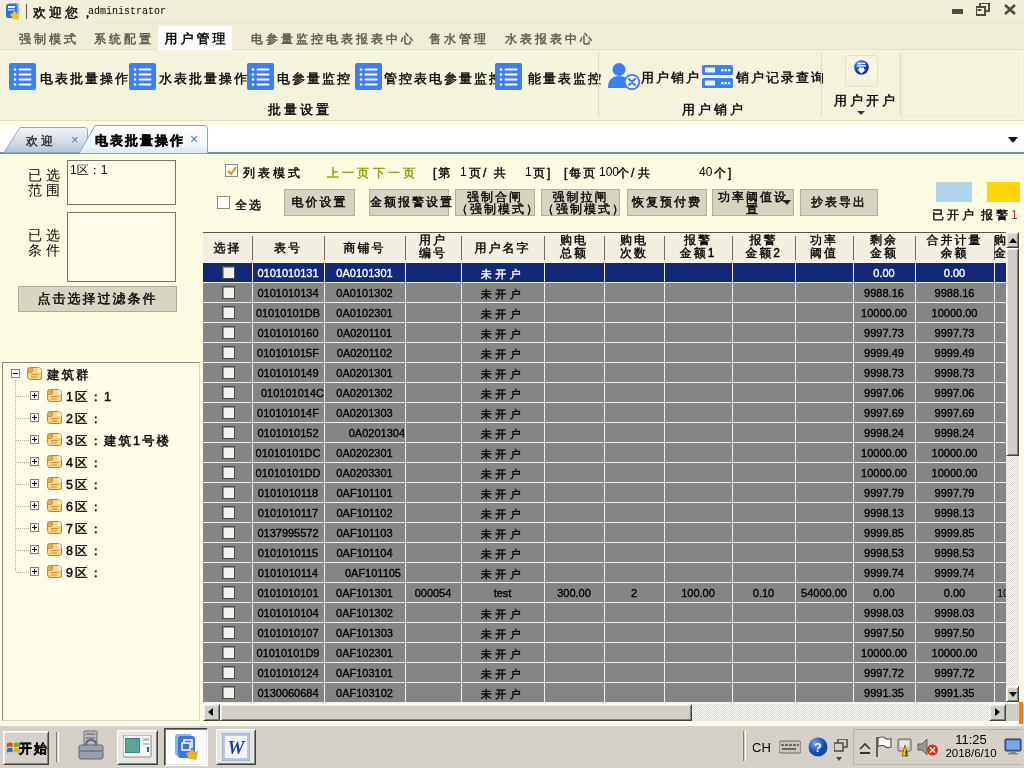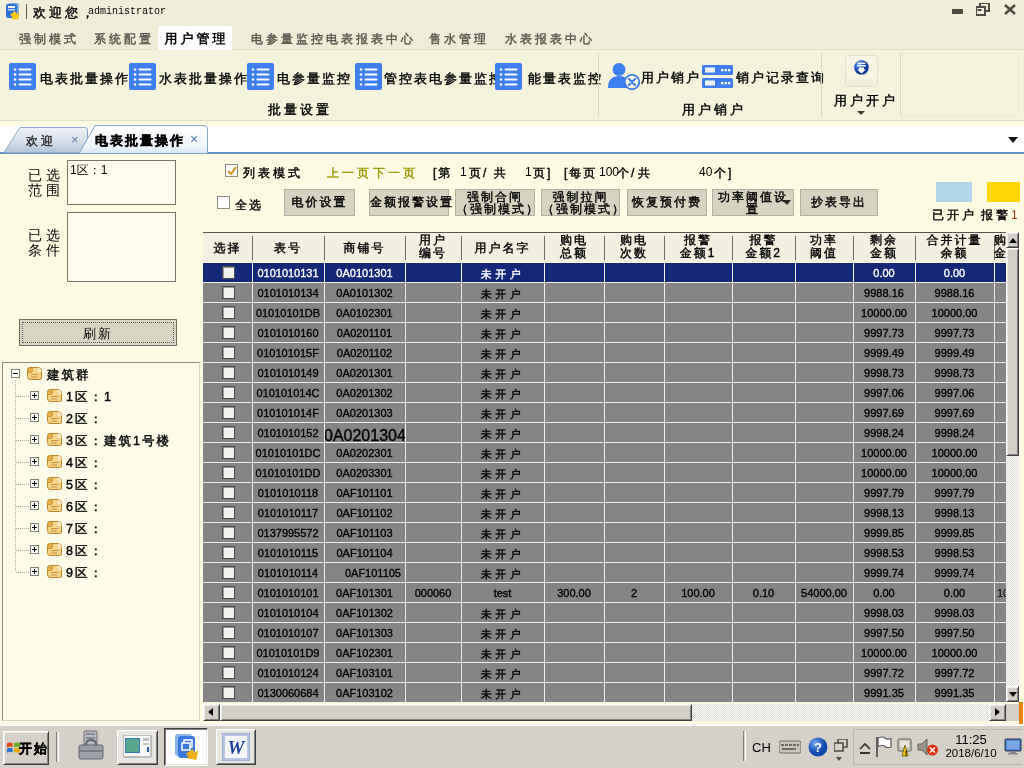--- a/index.html
+++ b/index.html
@@ -177,23 +177,21 @@
 </svg>
 <div class="abs cjk2" style="left:95px;top:132px;font-size:13px;font-weight:bold;color:#000">电表批量操作</div>
 <div class="abs" style="left:190px;top:131px;font-size:14px;color:#4A7AA6">×</div>
 <div class="abs" style="left:1008px;top:137px;width:0;height:0;border-left:5px solid transparent;border-right:5px solid transparent;border-top:6px solid #111"></div>
 <div class="abs" style="left:0;top:154px;width:1024px;height:571px;background:#FDFBE1"></div>
 <div class="abs" style="left:28px;top:168px;width:40px;font-size:14px;color:#000;line-height:15px;letter-spacing:4px">已选<br>范围</div>
 <div class="abs" style="left:67px;top:160px;width:109px;height:45px;border:1px solid #75756A;background:#FEFDEB"></div>
 <div class="abs" style="left:70px;top:162px;font-size:12px;color:#000">1区：1</div>
 <div class="abs" style="left:28px;top:228px;width:40px;font-size:14px;color:#000;line-height:15px;letter-spacing:4px">已选<br>条件</div>
 <div class="abs" style="left:67px;top:212px;width:109px;height:70px;border:1px solid #75756A;background:#FEFDEB"></div>
-<div class="abs" style="left:19px;top:319px;width:158px;height:27px;background:#D8D5C2;border:1px solid #6E6E62">
-      <div style="position:absolute;left:2px;top:2px;right:2px;bottom:2px;border:1px dotted #555;font-size:13px;color:#000;text-align:center;line-height:21px;letter-spacing:2px">刷新</div>
-    </div>
+<div class="abs cjk2" style="left:18px;top:286px;width:159px;height:26px;background:#D8D5C2;border:1px solid #AEAB9A;font-size:13px;color:#000;text-align:center;line-height:24px">点击选择过滤条件</div>
 <div class="abs" style="left:2px;top:362px;width:198px;height:359px;background:#FEFDE9;border:1px solid #8A8A80;border-right-color:#D8D6C0;border-bottom-color:#D8D6C0"></div>
 <div class="abs" style="left:11px;top:369px;width:9px;height:9px;background:#fff;border:1px solid #848474"></div>
 <div class="abs" style="left:13px;top:373px;width:5px;height:1px;background:#000"></div>
 <svg class="abs" style="left:26px;top:366px" width="17" height="15" viewBox="0 0 17 15">
 <path d="M4.5 1.5 L12 1.5 Q15.5 1.5 15.5 5 L15.5 12 Q15.5 13.5 13.5 13.5 L4 13.5 Q1.5 13.5 1.5 10.5 L1.5 4.5 Q1.5 1.5 4.5 1.5 Z" fill="#F6D488" stroke="#BE8426" stroke-width="1"></path>
 <path d="M4.5 1.5 Q6.5 1.5 6.5 4 Q6.5 6.5 4.5 6.5 L1.5 6.5 L1.5 4.5 Q1.5 1.5 4.5 1.5 Z" fill="#E8AE4E" stroke="#BE8426" stroke-width="0.8"></path>
 <path d="M12 1.5 Q10.5 3.5 12 6 L15.5 6 Q15.5 2 12 1.5 Z" fill="#FBEAC0"></path>
 <path d="M5 8.5 L12.5 8.5 M5 11 L11 11" stroke="#C89040" stroke-width="1"></path>
 </svg>
 <div class="abs cjk2" style="left:47px;top:367px;font-size:12.5px;color:#000">建筑群</div>
@@ -470,21 +468,21 @@
 <div class="abs" style="left:604px;top:363px;width:1px;height:19px;background:#F0F0EA"></div>
 <div class="abs" style="left:664px;top:363px;width:1px;height:19px;background:#F0F0EA"></div>
 <div class="abs" style="left:732px;top:363px;width:1px;height:19px;background:#F0F0EA"></div>
 <div class="abs" style="left:795px;top:363px;width:1px;height:19px;background:#F0F0EA"></div>
 <div class="abs" style="left:853px;top:363px;width:1px;height:19px;background:#F0F0EA"></div>
 <div class="abs" style="left:915px;top:363px;width:1px;height:19px;background:#F0F0EA"></div>
 <div class="abs" style="left:994px;top:363px;width:1px;height:19px;background:#F0F0EA"></div>
 <div class="abs" style="left:203px;top:382px;width:804px;height:1px;background:#F0F0EA"></div>
 <div class="abs" style="left:203px;top:383px;width:804px;height:19px;background:#858585"></div>
 <div class="abs" style="left:222px;top:386px;width:13px;height:13px;background:#F1F1EE;border:1px solid #4A4A4A;box-shadow:inset 1px 1px 0 #9A9A9A"></div>
-<div class="abs  tnum" style="left:252px;top:387px;width:72px;text-align:center;font-size:11px;color:#000000">010101014C</div>
+<div class="abs  tnum" style="left:252px;top:387px;width:72px;text-align:right;font-size:11px;color:#000000">010101014C</div>
 <div class="abs  tnum" style="left:324px;top:387px;width:81px;text-align:center;font-size:11px;color:#000000">0A0201302</div>
 <div class="abs cjk3 tnum" style="left:461px;top:387px;width:83px;text-align:center;font-size:11px;color:#000000">未开户</div>
 <div class="abs  tnum" style="left:853px;top:387px;width:62px;text-align:center;font-size:11px;color:#000000">9997.06</div>
 <div class="abs  tnum" style="left:915px;top:387px;width:79px;text-align:center;font-size:11px;color:#000000">9997.06</div>
 <div class="abs" style="left:252px;top:383px;width:1px;height:19px;background:#F0F0EA"></div>
 <div class="abs" style="left:324px;top:383px;width:1px;height:19px;background:#F0F0EA"></div>
 <div class="abs" style="left:405px;top:383px;width:1px;height:19px;background:#F0F0EA"></div>
 <div class="abs" style="left:461px;top:383px;width:1px;height:19px;background:#F0F0EA"></div>
 <div class="abs" style="left:544px;top:383px;width:1px;height:19px;background:#F0F0EA"></div>
 <div class="abs" style="left:604px;top:383px;width:1px;height:19px;background:#F0F0EA"></div>
@@ -511,21 +509,21 @@
 <div class="abs" style="left:664px;top:403px;width:1px;height:19px;background:#F0F0EA"></div>
 <div class="abs" style="left:732px;top:403px;width:1px;height:19px;background:#F0F0EA"></div>
 <div class="abs" style="left:795px;top:403px;width:1px;height:19px;background:#F0F0EA"></div>
 <div class="abs" style="left:853px;top:403px;width:1px;height:19px;background:#F0F0EA"></div>
 <div class="abs" style="left:915px;top:403px;width:1px;height:19px;background:#F0F0EA"></div>
 <div class="abs" style="left:994px;top:403px;width:1px;height:19px;background:#F0F0EA"></div>
 <div class="abs" style="left:203px;top:422px;width:804px;height:1px;background:#F0F0EA"></div>
 <div class="abs" style="left:203px;top:423px;width:804px;height:19px;background:#858585"></div>
 <div class="abs" style="left:222px;top:426px;width:13px;height:13px;background:#F1F1EE;border:1px solid #4A4A4A;box-shadow:inset 1px 1px 0 #9A9A9A"></div>
 <div class="abs  tnum" style="left:252px;top:427px;width:72px;text-align:center;font-size:11px;color:#000000">0101010152</div>
-<div class="abs  tnum" style="left:324px;top:427px;width:81px;text-align:right;font-size:16px;color:#000000">0A0201304</div>
+<div class="abs  tnum" style="left:324px;top:427px;width:81px;text-align:right;font-size:11px;color:#000000">0A0201304</div>
 <div class="abs cjk3 tnum" style="left:461px;top:427px;width:83px;text-align:center;font-size:11px;color:#000000">未开户</div>
 <div class="abs  tnum" style="left:853px;top:427px;width:62px;text-align:center;font-size:11px;color:#000000">9998.24</div>
 <div class="abs  tnum" style="left:915px;top:427px;width:79px;text-align:center;font-size:11px;color:#000000">9998.24</div>
 <div class="abs" style="left:252px;top:423px;width:1px;height:19px;background:#F0F0EA"></div>
 <div class="abs" style="left:324px;top:423px;width:1px;height:19px;background:#F0F0EA"></div>
 <div class="abs" style="left:405px;top:423px;width:1px;height:19px;background:#F0F0EA"></div>
 <div class="abs" style="left:461px;top:423px;width:1px;height:19px;background:#F0F0EA"></div>
 <div class="abs" style="left:544px;top:423px;width:1px;height:19px;background:#F0F0EA"></div>
 <div class="abs" style="left:604px;top:423px;width:1px;height:19px;background:#F0F0EA"></div>
 <div class="abs" style="left:664px;top:423px;width:1px;height:19px;background:#F0F0EA"></div>
@@ -672,21 +670,21 @@
 <div class="abs" style="left:732px;top:563px;width:1px;height:19px;background:#F0F0EA"></div>
 <div class="abs" style="left:795px;top:563px;width:1px;height:19px;background:#F0F0EA"></div>
 <div class="abs" style="left:853px;top:563px;width:1px;height:19px;background:#F0F0EA"></div>
 <div class="abs" style="left:915px;top:563px;width:1px;height:19px;background:#F0F0EA"></div>
 <div class="abs" style="left:994px;top:563px;width:1px;height:19px;background:#F0F0EA"></div>
 <div class="abs" style="left:203px;top:582px;width:804px;height:1px;background:#F0F0EA"></div>
 <div class="abs" style="left:203px;top:583px;width:804px;height:19px;background:#858585"></div>
 <div class="abs" style="left:222px;top:586px;width:13px;height:13px;background:#F1F1EE;border:1px solid #4A4A4A;box-shadow:inset 1px 1px 0 #9A9A9A"></div>
 <div class="abs  tnum" style="left:252px;top:587px;width:72px;text-align:center;font-size:11px;color:#000000">0101010101</div>
 <div class="abs  tnum" style="left:324px;top:587px;width:81px;text-align:center;font-size:11px;color:#000000">0AF101301</div>
-<div class="abs  tnum" style="left:405px;top:587px;width:56px;text-align:center;font-size:11px;color:#000000">000060</div>
+<div class="abs  tnum" style="left:405px;top:587px;width:56px;text-align:center;font-size:11px;color:#000000">000054</div>
 <div class="abs  tnum" style="left:461px;top:587px;width:83px;text-align:center;font-size:11px;color:#000000">test</div>
 <div class="abs  tnum" style="left:544px;top:587px;width:60px;text-align:center;font-size:11px;color:#000000">300.00</div>
 <div class="abs  tnum" style="left:604px;top:587px;width:60px;text-align:center;font-size:11px;color:#000000">2</div>
 <div class="abs  tnum" style="left:664px;top:587px;width:68px;text-align:center;font-size:11px;color:#000000">100.00</div>
 <div class="abs  tnum" style="left:732px;top:587px;width:63px;text-align:center;font-size:11px;color:#000000">0.10</div>
 <div class="abs  tnum" style="left:795px;top:587px;width:58px;text-align:center;font-size:11px;color:#000000">54000.00</div>
 <div class="abs  tnum" style="left:853px;top:587px;width:62px;text-align:center;font-size:11px;color:#000000">0.00</div>
 <div class="abs  tnum" style="left:915px;top:587px;width:79px;text-align:center;font-size:11px;color:#000000">0.00</div>
 <div class="abs" style="left:997px;top:587px;font-size:11px;color:#000000;width:13px;overflow:hidden">10</div>
 <div class="abs" style="left:252px;top:583px;width:1px;height:19px;background:#F0F0EA"></div>

